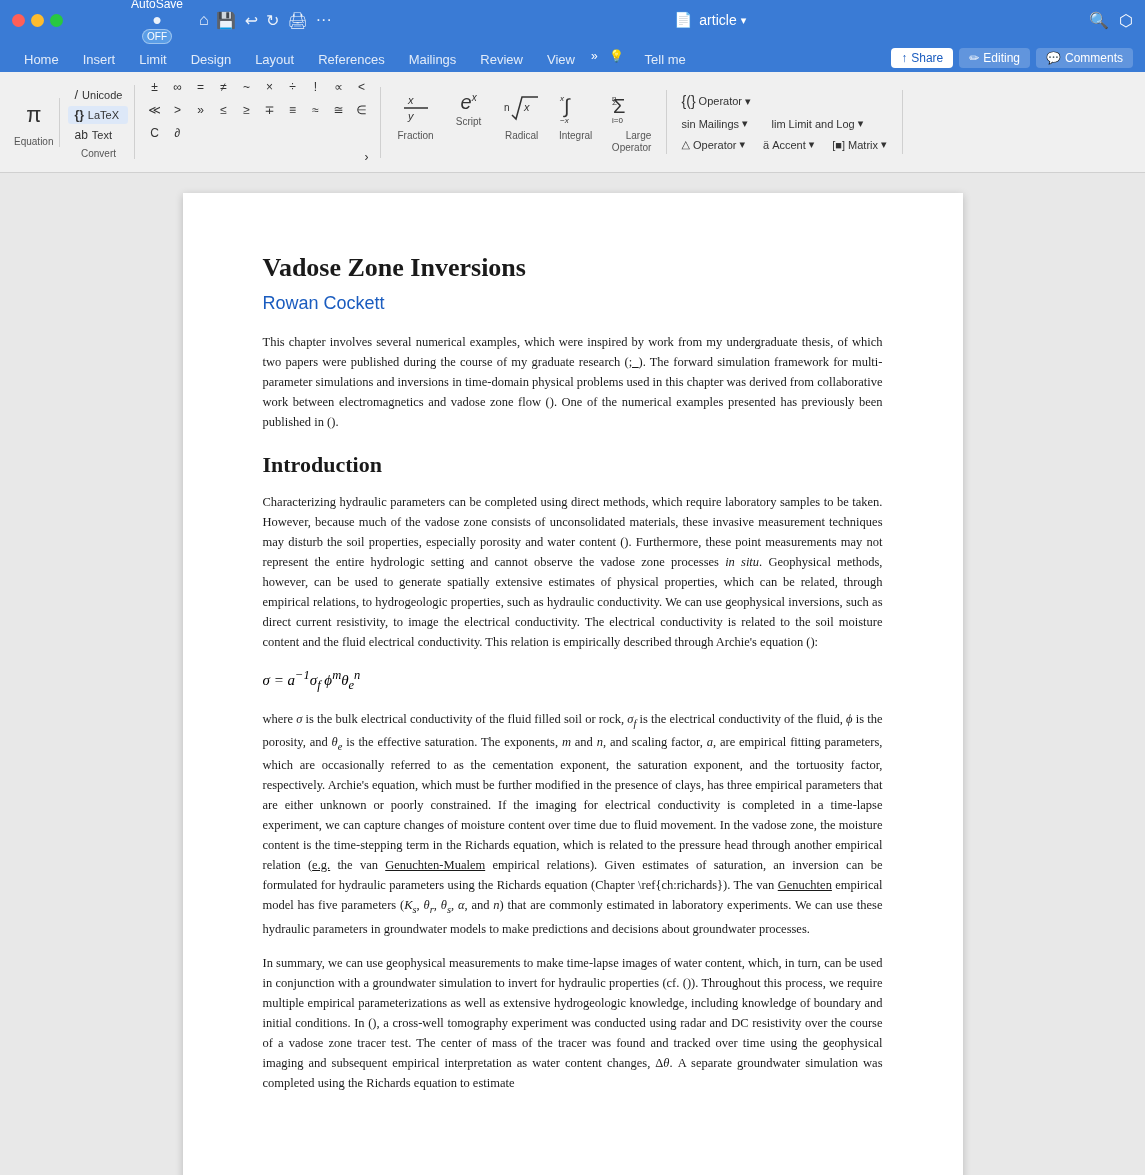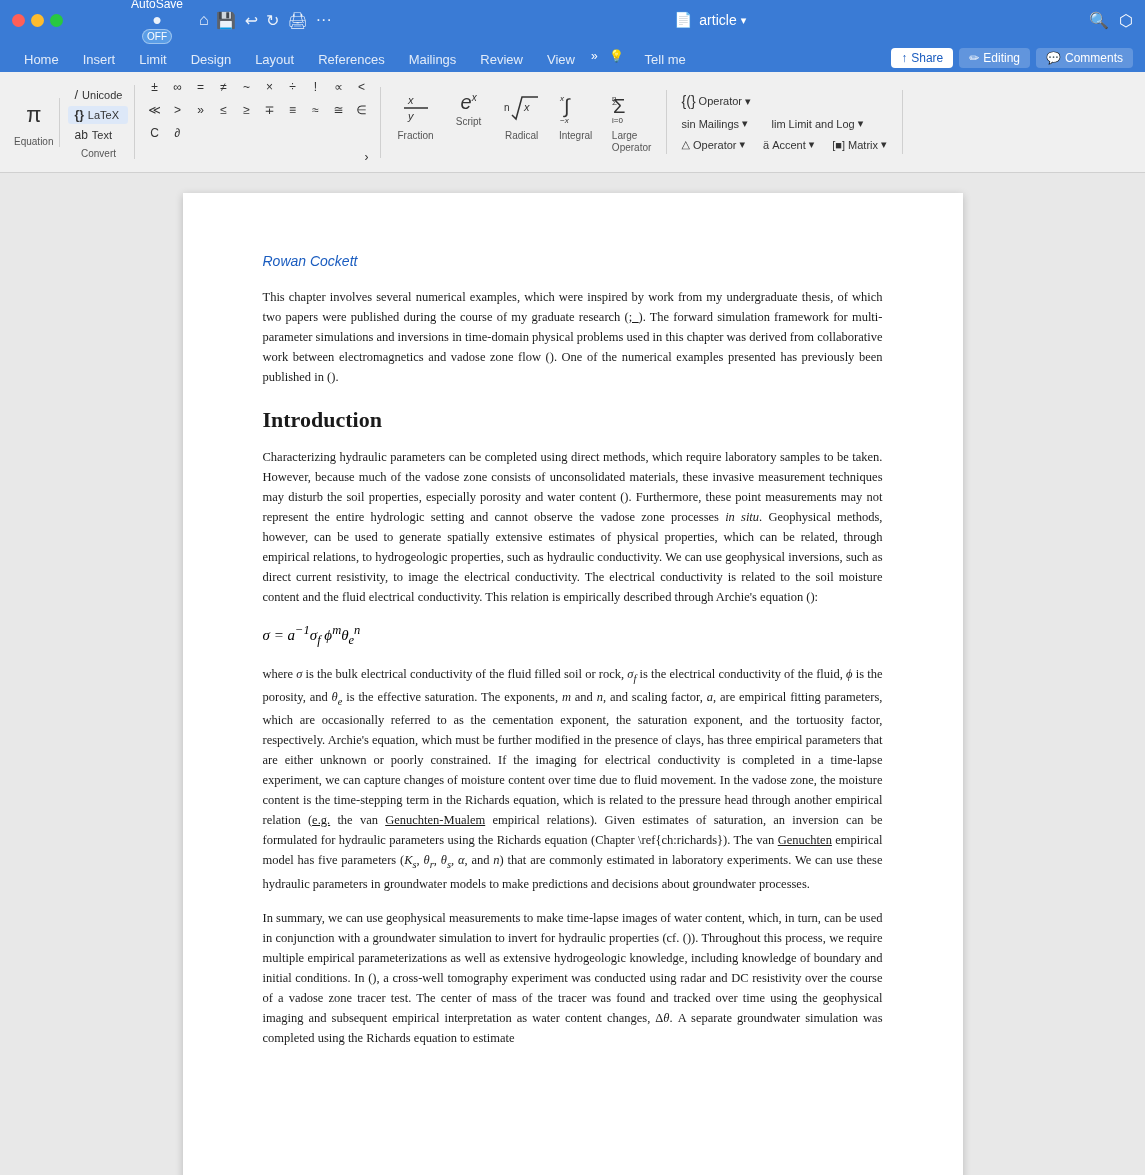--- a/index.html
+++ b/index.html
@@ -109,21 +109,21 @@
       height: calc(1175px - 40px - 32px - 64px - 30px);
     }
     .page {
       background: white;
       width: 780px;
       min-height: 1000px;
       padding: 60px 80px;
       box-shadow: 0 2px 8px rgba(0,0,0,0.2);
     }
     .doc-title-h1 { font-size: 26px; font-weight: bold; color: #1a1a1a; margin-bottom: 10px; font-family: 'Times New Roman', serif; }
-    .doc-author { color: #1a5cbf; font-style: italic; font-size: 14px; margin-bottom: 18px; }
+    .doc-author { color: #1a5cbf; font-size: 18px; margin-bottom: 18px; }
     .doc-para { font-size: 12.5px; line-height: 1.6; color: #1a1a1a; margin-bottom: 14px; text-align: justify; font-family: 'Times New Roman', serif; }
     .doc-h2 { font-size: 22px; font-weight: bold; color: #1a1a1a; margin: 20px 0 14px; font-family: 'Times New Roman', serif; }
     .doc-equation { text-align: left; font-style: italic; margin: 16px 0; font-size: 15px; font-family: 'Times New Roman', serif; }
     .italic { font-style: italic; }
     .underline { text-decoration: underline; }
   </style>
 </head>
 <body>
 
 <div class="titlebar">
@@ -282,21 +282,21 @@
     </div>
     <div class="insert-item">
       <span class="insert-icon" style="font-size:18px;">
         <svg width="40" height="32" viewBox="0 0 40 32">
           <text x="0" y="10" font-size="8" fill="#333">n</text>
           <text x="0" y="14" font-size="8" fill="#333">Σ</text>
           <text x="1" y="22" font-size="20" fill="#333">Σ</text>
           <text x="0" y="32" font-size="8" fill="#333">i=0</text>
         </svg>
       </span>
-      <span class="insert-label" style="font-size:10px;color:#555;text-align:left;line-height:1.2;">Large<br>Operator</span>
+      <span class="insert-label" style="font-size:10px;color:#555;text-align:right;line-height:1.2;">Large<br>Operator</span>
     </div>
   </div>
 
   <div class="rt-section" style="display:flex;flex-direction:column;border-left:1px solid #d0d0d0;padding-left:8px;">
     <div class="rt-btn">
       <span style="font-size:14px;">{(}</span>
       <span>Operator</span>
       <span>▾</span>
     </div>
     <div style="display:flex;gap:10px;">
@@ -328,20 +328,21 @@
         <span>▾</span>
       </div>
     </div>
   </div>
 
 </div>
 
 <div class="doc-area">
   <div class="page">
 
+    <h1 class="doc-title-h1">Vadose Zone Inversions</h1>
     <p class="doc-author">Rowan Cockett</p>
 
     <p class="doc-para">
       This chapter involves several numerical examples, which were inspired by work from my undergraduate thesis, of which two papers were published during the course of my graduate research (<span class="underline">;_</span>). The forward simulation framework for multi-parameter simulations and inversions in time-domain physical problems used in this chapter was derived from collaborative work between electromagnetics and vadose zone flow (). One of the numerical examples presented has previously been published in ().
     </p>
 
     <h2 class="doc-h2">Introduction</h2>
 
     <p class="doc-para">
       Characterizing hydraulic parameters can be completed using direct methods, which require laboratory samples to be taken. However, because much of the vadose zone consists of unconsolidated materials, these invasive measurement techniques may disturb the soil properties, especially porosity and water content (). Furthermore, these point measurements may not represent the entire hydrologic setting and cannot observe the vadose zone processes <span class="italic">in situ</span>. Geophysical methods, however, can be used to generate spatially extensive estimates of physical properties, which can be related, through empirical relations, to hydrogeologic properties, such as hydraulic conductivity. We can use geophysical inversions, such as direct current resistivity, to image the electrical conductivity. The electrical conductivity is related to the soil moisture content and the fluid electrical conductivity. This relation is empirically described through Archie's equation ():

